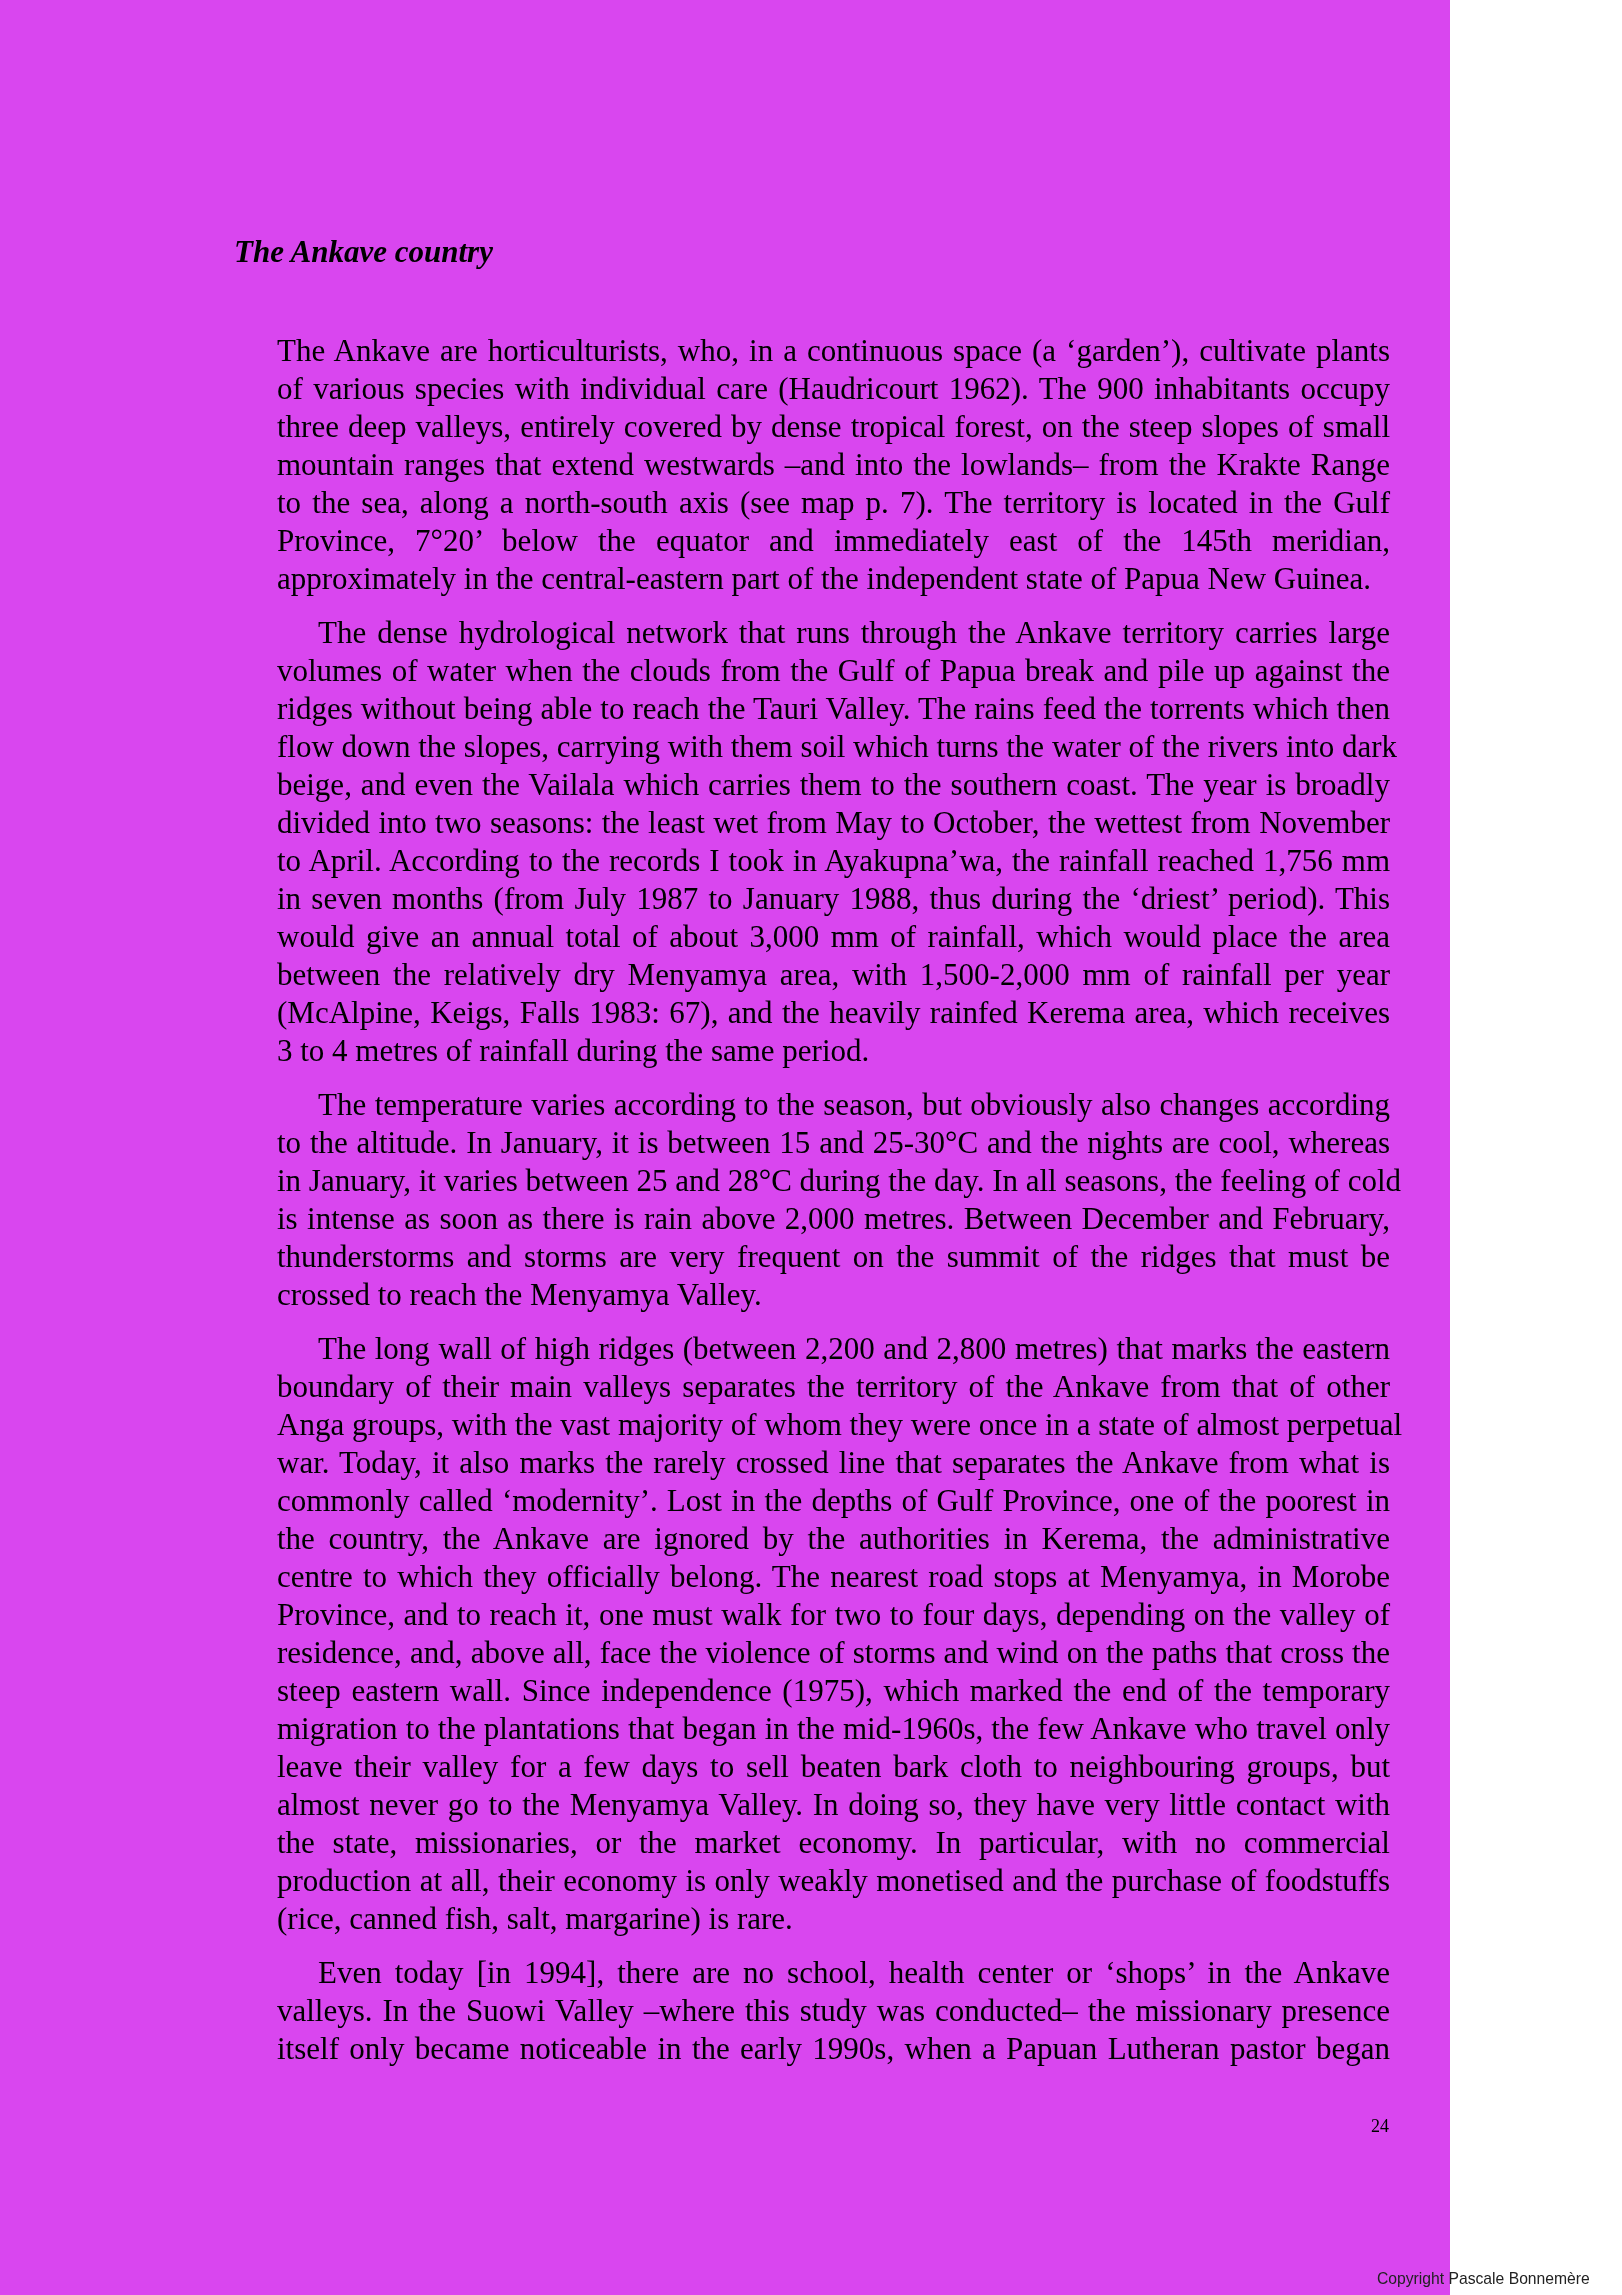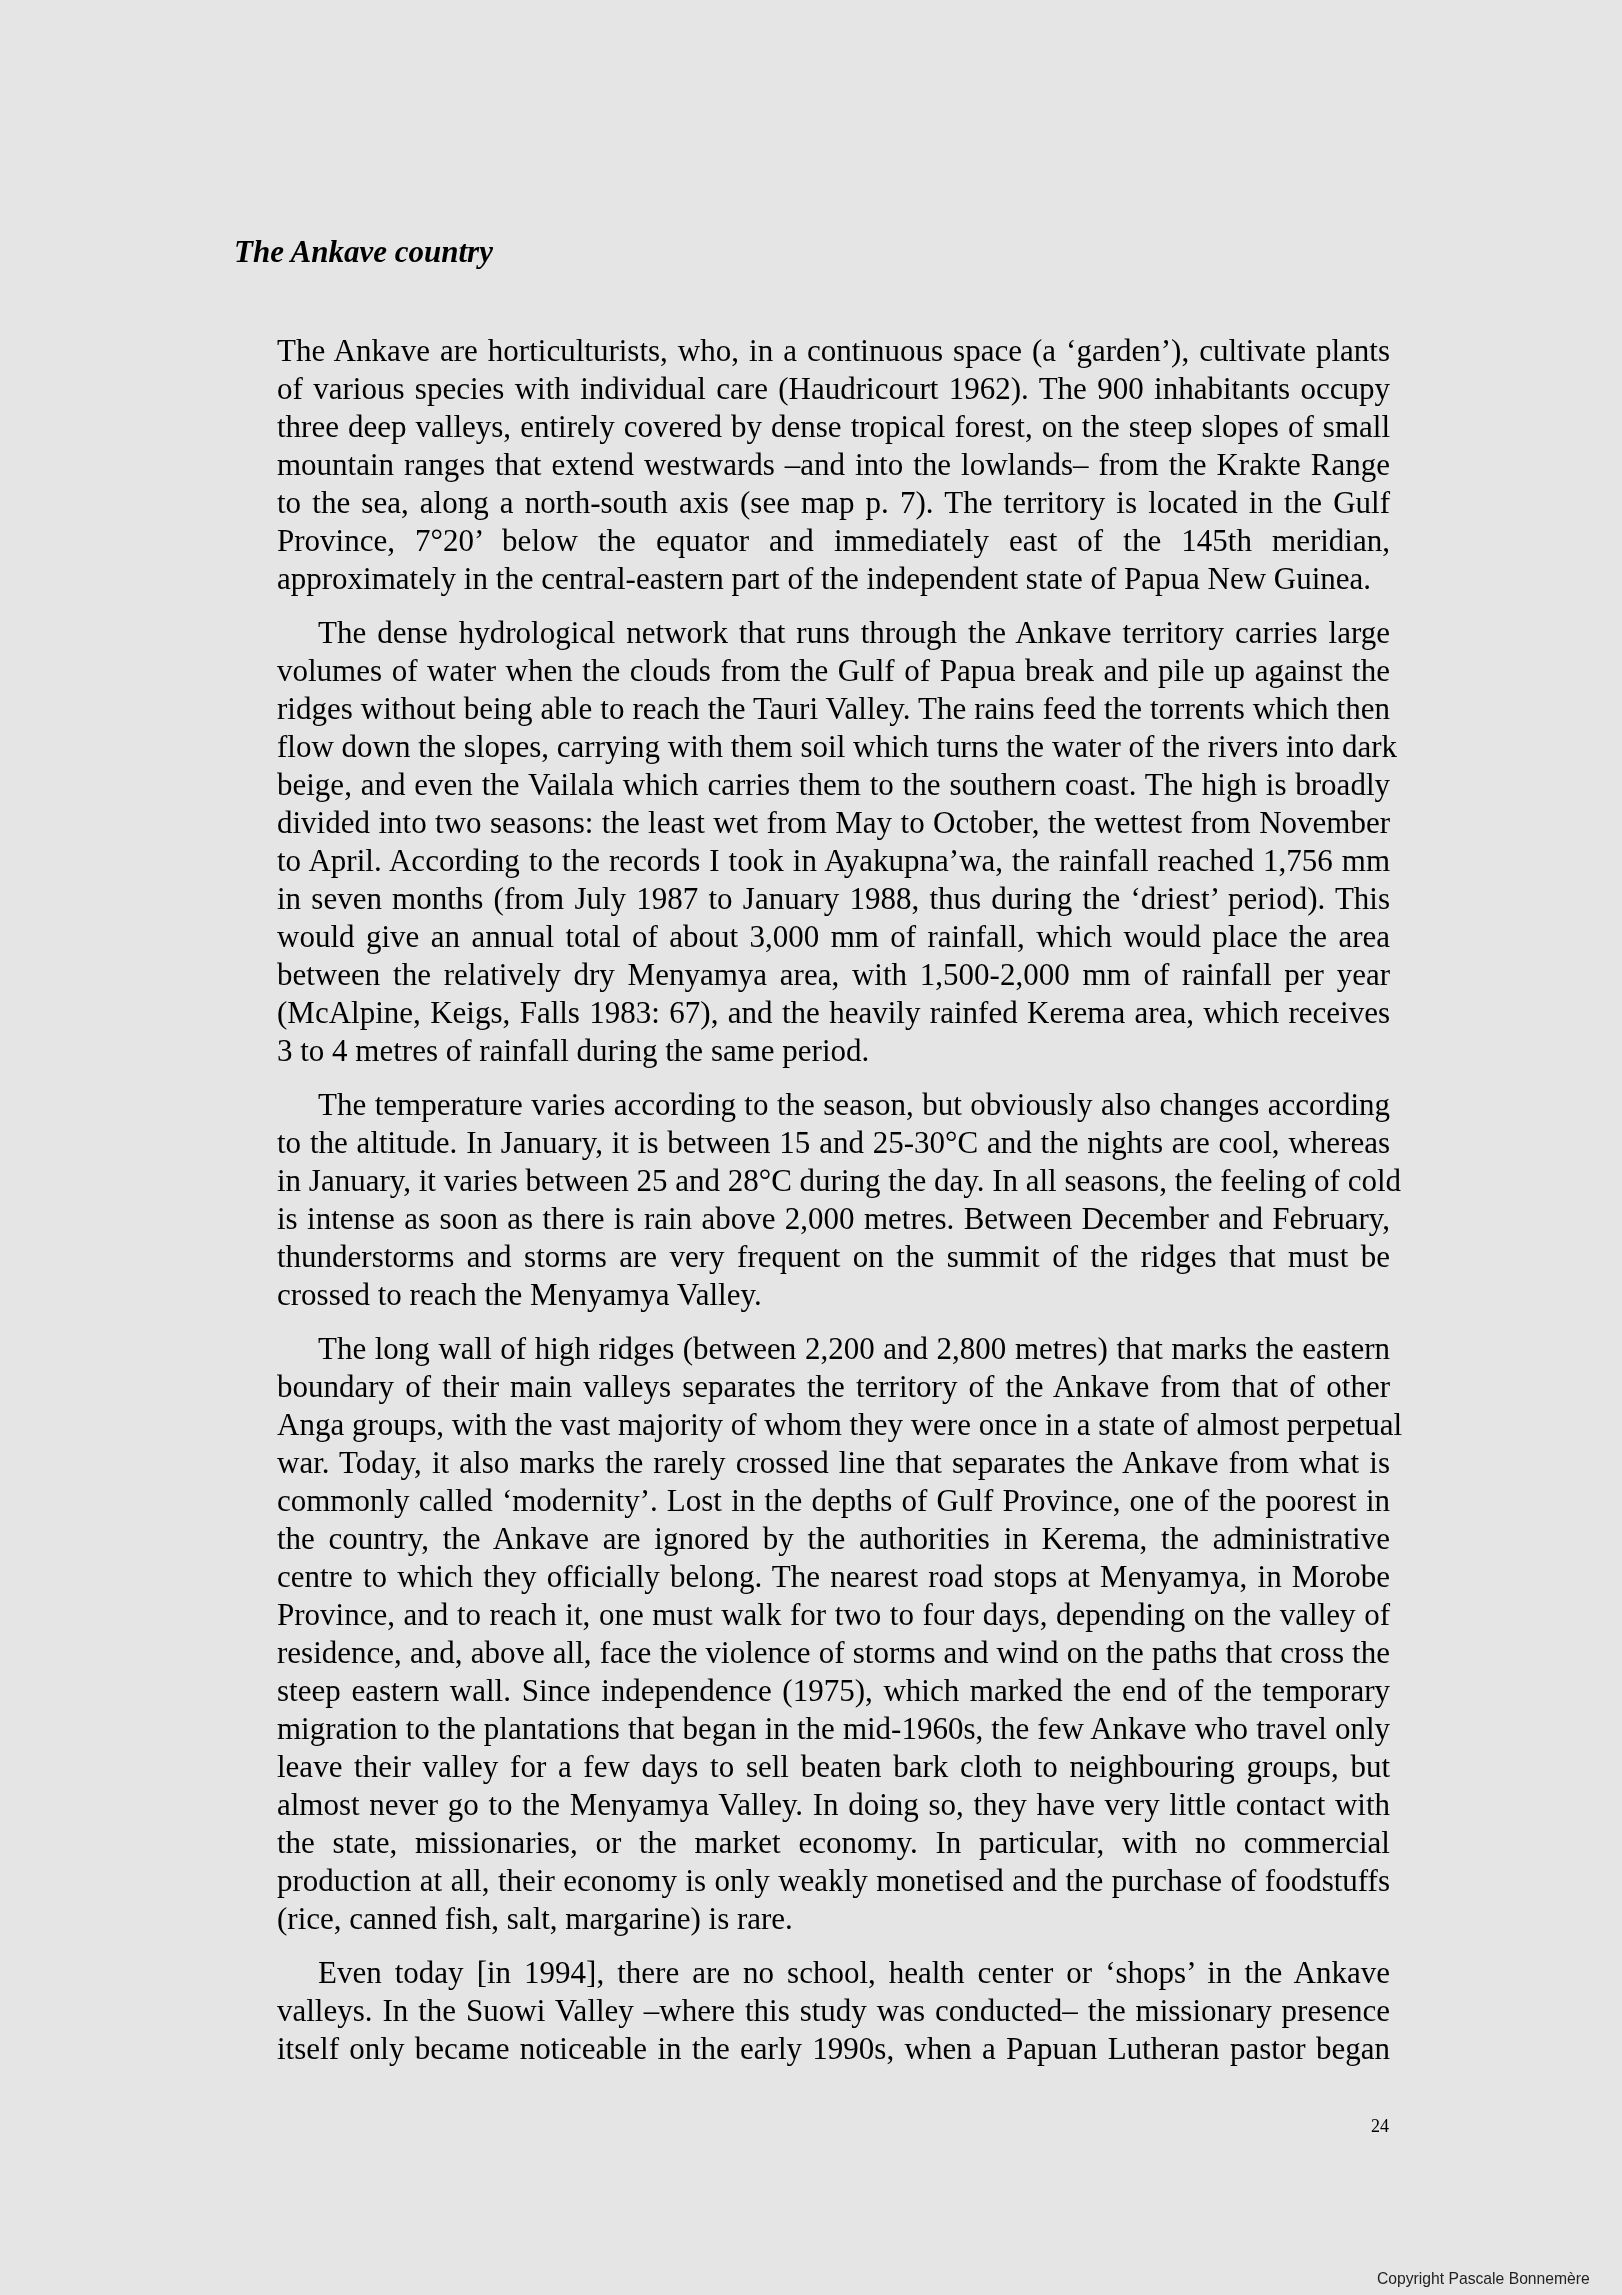--- a/index.html
+++ b/index.html
@@ -9,23 +9,23 @@
   }
   body {
     width: 1623px;
     height: 2295px;
     position: relative;
     overflow: hidden;
   }
   .page {
     position: absolute;
     left: 0; top: 0;
-    width: 1622px;
+    width: 1450px;
     height: 2295px;
-    background: #e5e5e5;
+    background: #d946ef;
   }
   .heading {
     position: absolute;
     left: 234px;
     top: 233px;
     margin: 0;
     font-family: "Liberation Serif", "DejaVu Serif", serif;
     font-size: 31px;
     line-height: 38px;
     font-weight: bold;
@@ -94,21 +94,21 @@
       <span class="line">mountain ranges that extend westwards –and into the lowlands– from the Krakte Range</span>
       <span class="line">to the sea, along a north-south axis (see map p. 7). The territory is located in the Gulf</span>
       <span class="line">Province, 7°20’ below the equator and immediately east of the 145th meridian,</span>
       <span class="line last">approximately in the central-eastern part of the independent state of Papua New Guinea.</span>
     </p>
     <p class="para">
       <span class="line indent">The dense hydrological network that runs through the Ankave territory carries large</span>
       <span class="line">volumes of water when the clouds from the Gulf of Papua break and pile up against the</span>
       <span class="line">ridges without being able to reach the Tauri Valley. The rains feed the torrents which then</span>
       <span class="line">flow down the slopes, carrying with them soil which turns the water of the rivers into dark</span>
-      <span class="line">beige, and even the Vailala which carries them to the southern coast. The high is broadly</span>
+      <span class="line">beige, and even the Vailala which carries them to the southern coast. The year is broadly</span>
       <span class="line">divided into two seasons: the least wet from May to October, the wettest from November</span>
       <span class="line">to April. According to the records I took in Ayakupna’wa, the rainfall reached 1,756 mm</span>
       <span class="line">in seven months (from July 1987 to January 1988, thus during the ‘driest’ period). This</span>
       <span class="line">would give an annual total of about 3,000 mm of rainfall, which would place the area</span>
       <span class="line">between the relatively dry Menyamya area, with 1,500-2,000 mm of rainfall per year</span>
       <span class="line">(McAlpine, Keigs, Falls 1983: 67), and the heavily rainfed Kerema area, which receives</span>
       <span class="line last">3 to 4 metres of rainfall during the same period.</span>
     </p>
     <p class="para">
       <span class="line indent">The temperature varies according to the season, but obviously also changes according</span>

